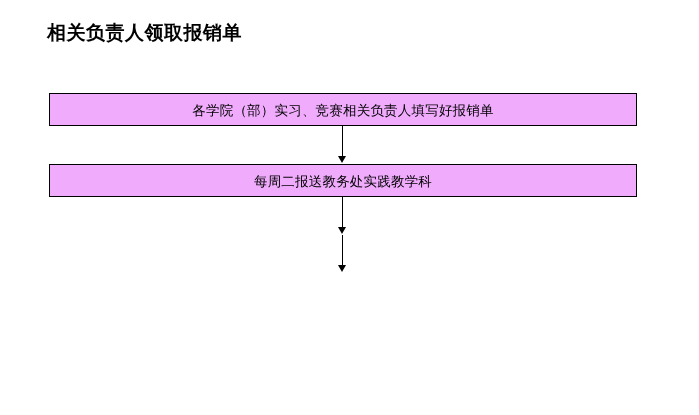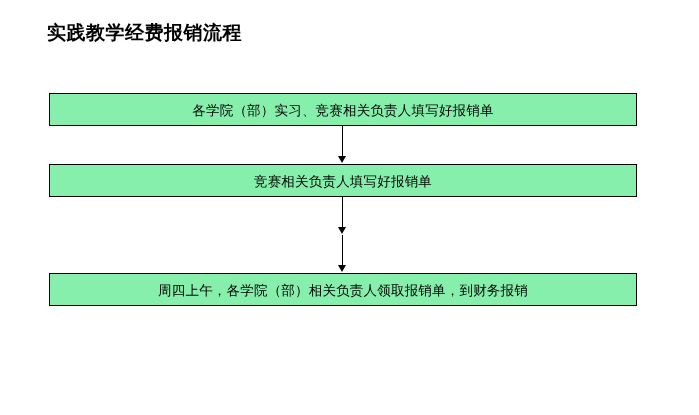--- a/index.html
+++ b/index.html
@@ -34,21 +34,21 @@
     top: 93px;
     width: 588px;
   }
 
   .flow-step {
     position: relative;
     width: 588px;
     box-sizing: border-box;
     height: 33px;
     border: 1px solid #000000;
-    background: #86efac;
+    background: #f0abfc;
     display: flex;
     align-items: center;
     justify-content: center;
   }
 
   .flow-step-label {
     font-size: 13.5px;
     line-height: 18px;
     font-weight: normal;
     white-space: nowrap;
@@ -78,45 +78,42 @@
     width: 0;
     height: 0;
     border-left: 4.5px solid transparent;
     border-right: 4.5px solid transparent;
     border-top: 7px solid #000000;
   }
 </style>
 </head>
 <body>
 
-<div id="page-title">实践教学经费报销流程</div>
+<div id="page-title">相关负责人领取报销单</div>
 
 <div id="flowchart">
 
   <div class="flow-step">
     <span class="flow-step-label">各学院（部）实习、竞赛相关负责人填写好报销单</span>
   </div>
 
   <div class="flow-connector">
     <div class="conn-line"></div>
     <div class="conn-arrowhead"></div>
   </div>
 
   <div class="flow-step">
-    <span class="flow-step-label">竞赛相关负责人填写好报销单</span>
+    <span class="flow-step-label">每周二报送教务处实践教学科</span>
   </div>
 
   <div class="flow-connector">
     <div class="conn-line"></div>
     <div class="conn-arrowhead"></div>
   </div>
 
 
   <div class="flow-connector">
     <div class="conn-line"></div>
     <div class="conn-arrowhead"></div>
   </div>
 
-  <div class="flow-step">
-    <span class="flow-step-label">周四上午，各学院（部）相关负责人领取报销单，到财务报销</span>
-  </div>
 
 </div>
 
 </body></html>

